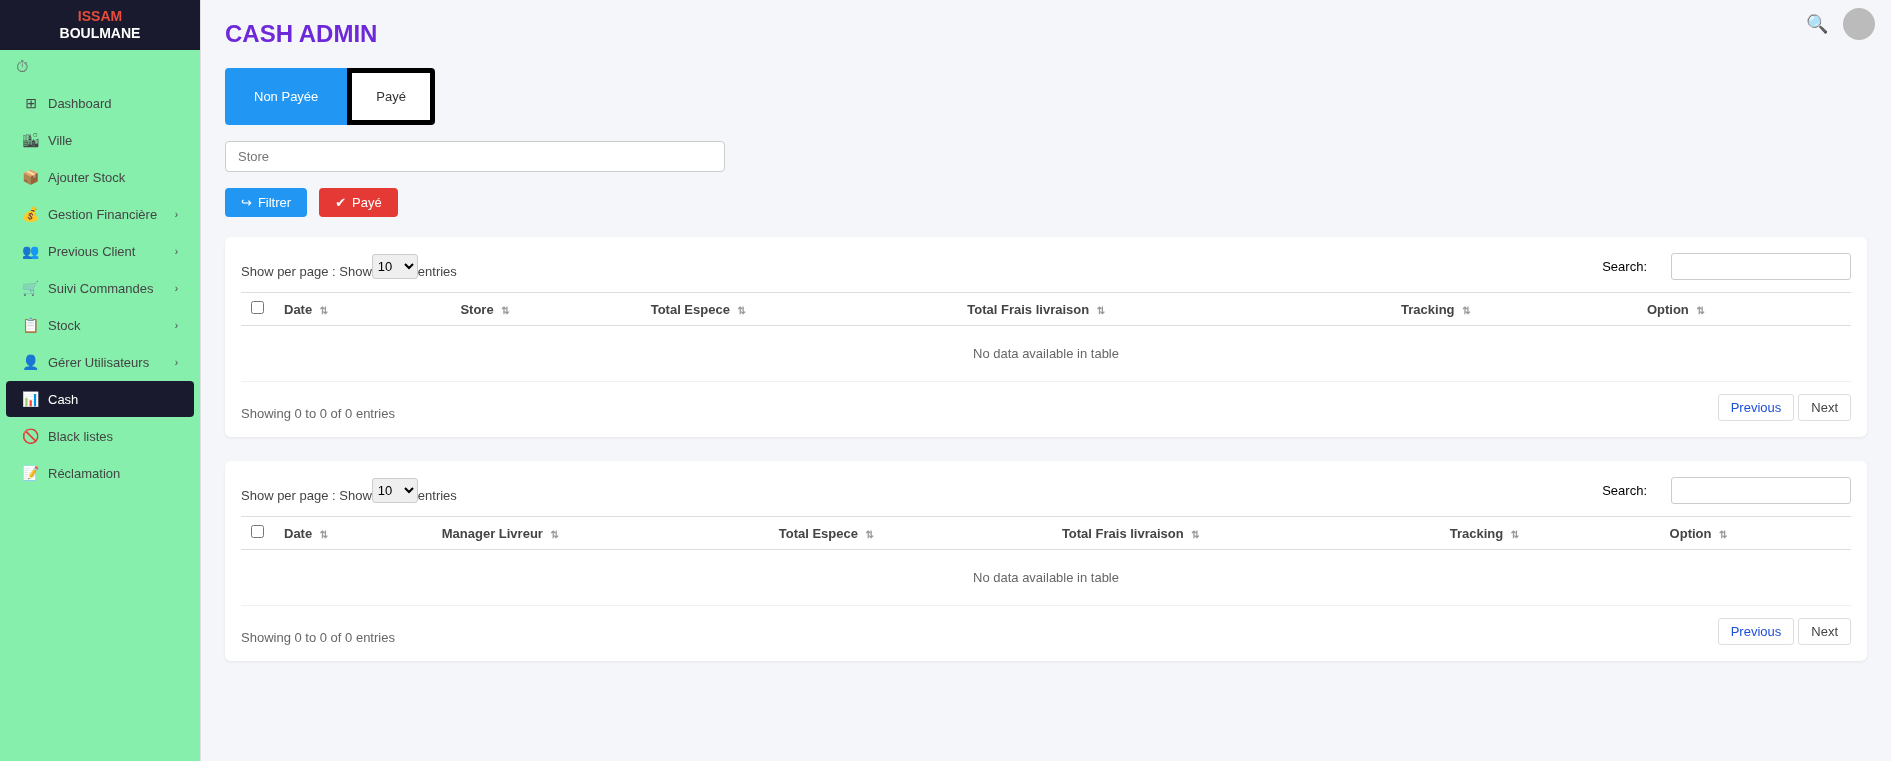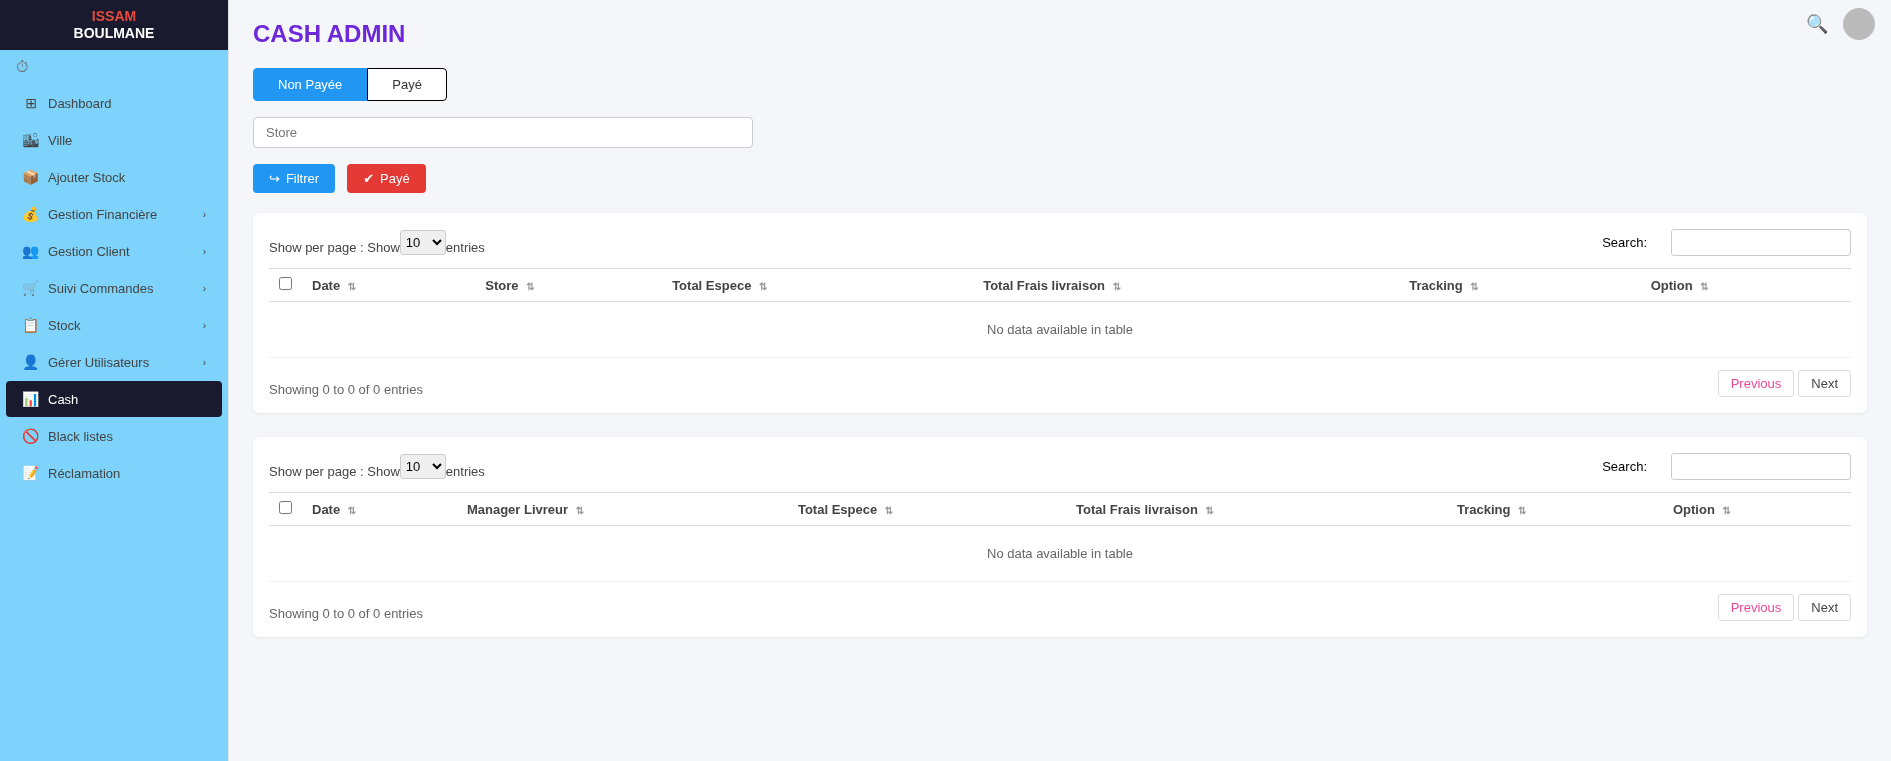--- a/index.html
+++ b/index.html
@@ -1,21 +1,21 @@
 <!DOCTYPE html>
 <html><head>
   <meta charset="utf-8">
   <style>
     * { box-sizing: border-box; margin: 0; padding: 0; }
     body { font-family: Arial, sans-serif; font-size: 13px; background: #f4f6f9; display: flex; min-height: 100vh; }
 
     
     .sidebar {
-      width: 229px;
-      background: #7dd3fc;
+      width: 201px;
+      background: #86efac;
       min-height: 100vh;
       border-right: 1px solid #e0e0e0;
       display: flex;
       flex-direction: column;
       flex-shrink: 0;
     }
     .sidebar-logo {
       padding: 10px;
       background: #1a1a2e;
       display: flex;
@@ -84,22 +84,22 @@
       margin-bottom: 20px;
     }
 
     
     .tab-bar {
       display: flex;
       margin-bottom: 16px;
       gap: 0;
     }
     .tab-btn {
-      padding: 8px 24px;
-      border: 1px solid #000000;
+      padding: 16px 24px;
+      border: 5px solid #000000;
       background: #fff;
       cursor: pointer;
       font-size: 13px;
       color: #333;
     }
     .tab-btn.active {
       background: #2196F3;
       color: #fff;
       border-color: #2196F3;
     }
@@ -249,21 +249,21 @@
     .page-btn {
       padding: 5px 12px;
       border: 1px solid #ddd;
       background: #fff;
       cursor: pointer;
       border-radius: 3px;
       font-size: 13px;
       color: #444;
     }
     .page-btn.disabled {
-      color: #ec4899;
+      color: #1d4ed8;
       cursor: default;
     }
   </style>
 </head>
 <body>
 
 <div class="sidebar">
   <div class="sidebar-logo">
     <div class="sidebar-logo-text">
       <span style="color:#e74c3c;">ISSAM</span><br>BOULMANE
@@ -283,21 +283,21 @@
       <span class="item-icon">📦</span>
       <span>Ajouter Stock</span>
     </div>
     <div class="sidebar-item">
       <span class="item-icon">💰</span>
       <span>Gestion Financière</span>
       <span class="chevron">›</span>
     </div>
     <div class="sidebar-item">
       <span class="item-icon">👥</span>
-      <span>Gestion Client</span>
+      <span>Previous Client</span>
       <span class="chevron">›</span>
     </div>
     <div class="sidebar-item">
       <span class="item-icon">🛒</span>
       <span>Suivi Commandes</span>
       <span class="chevron">›</span>
     </div>
     <div class="sidebar-item">
       <span class="item-icon">📋</span>
       <span>Stock</span>

